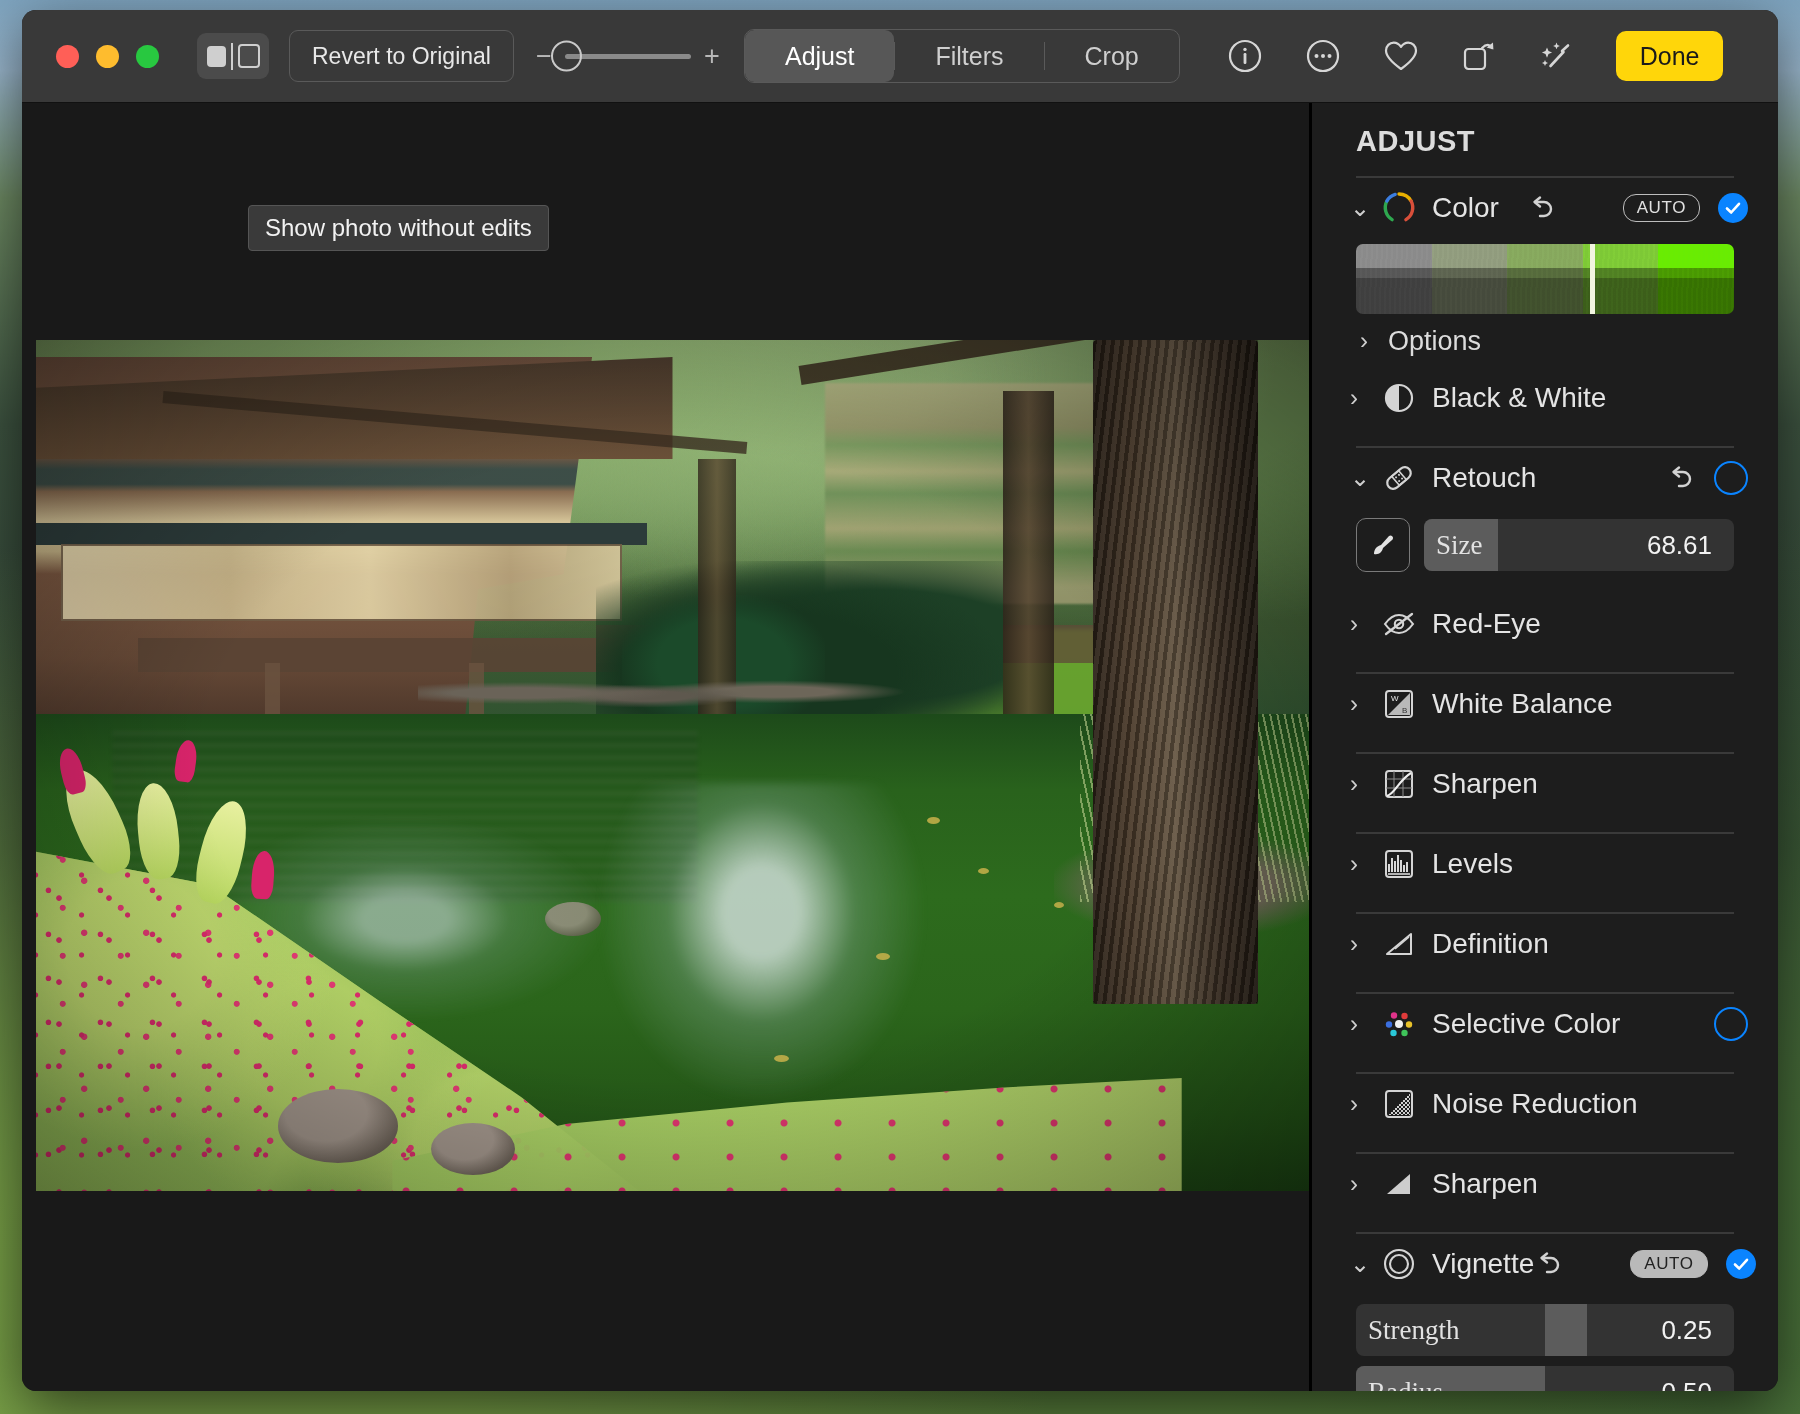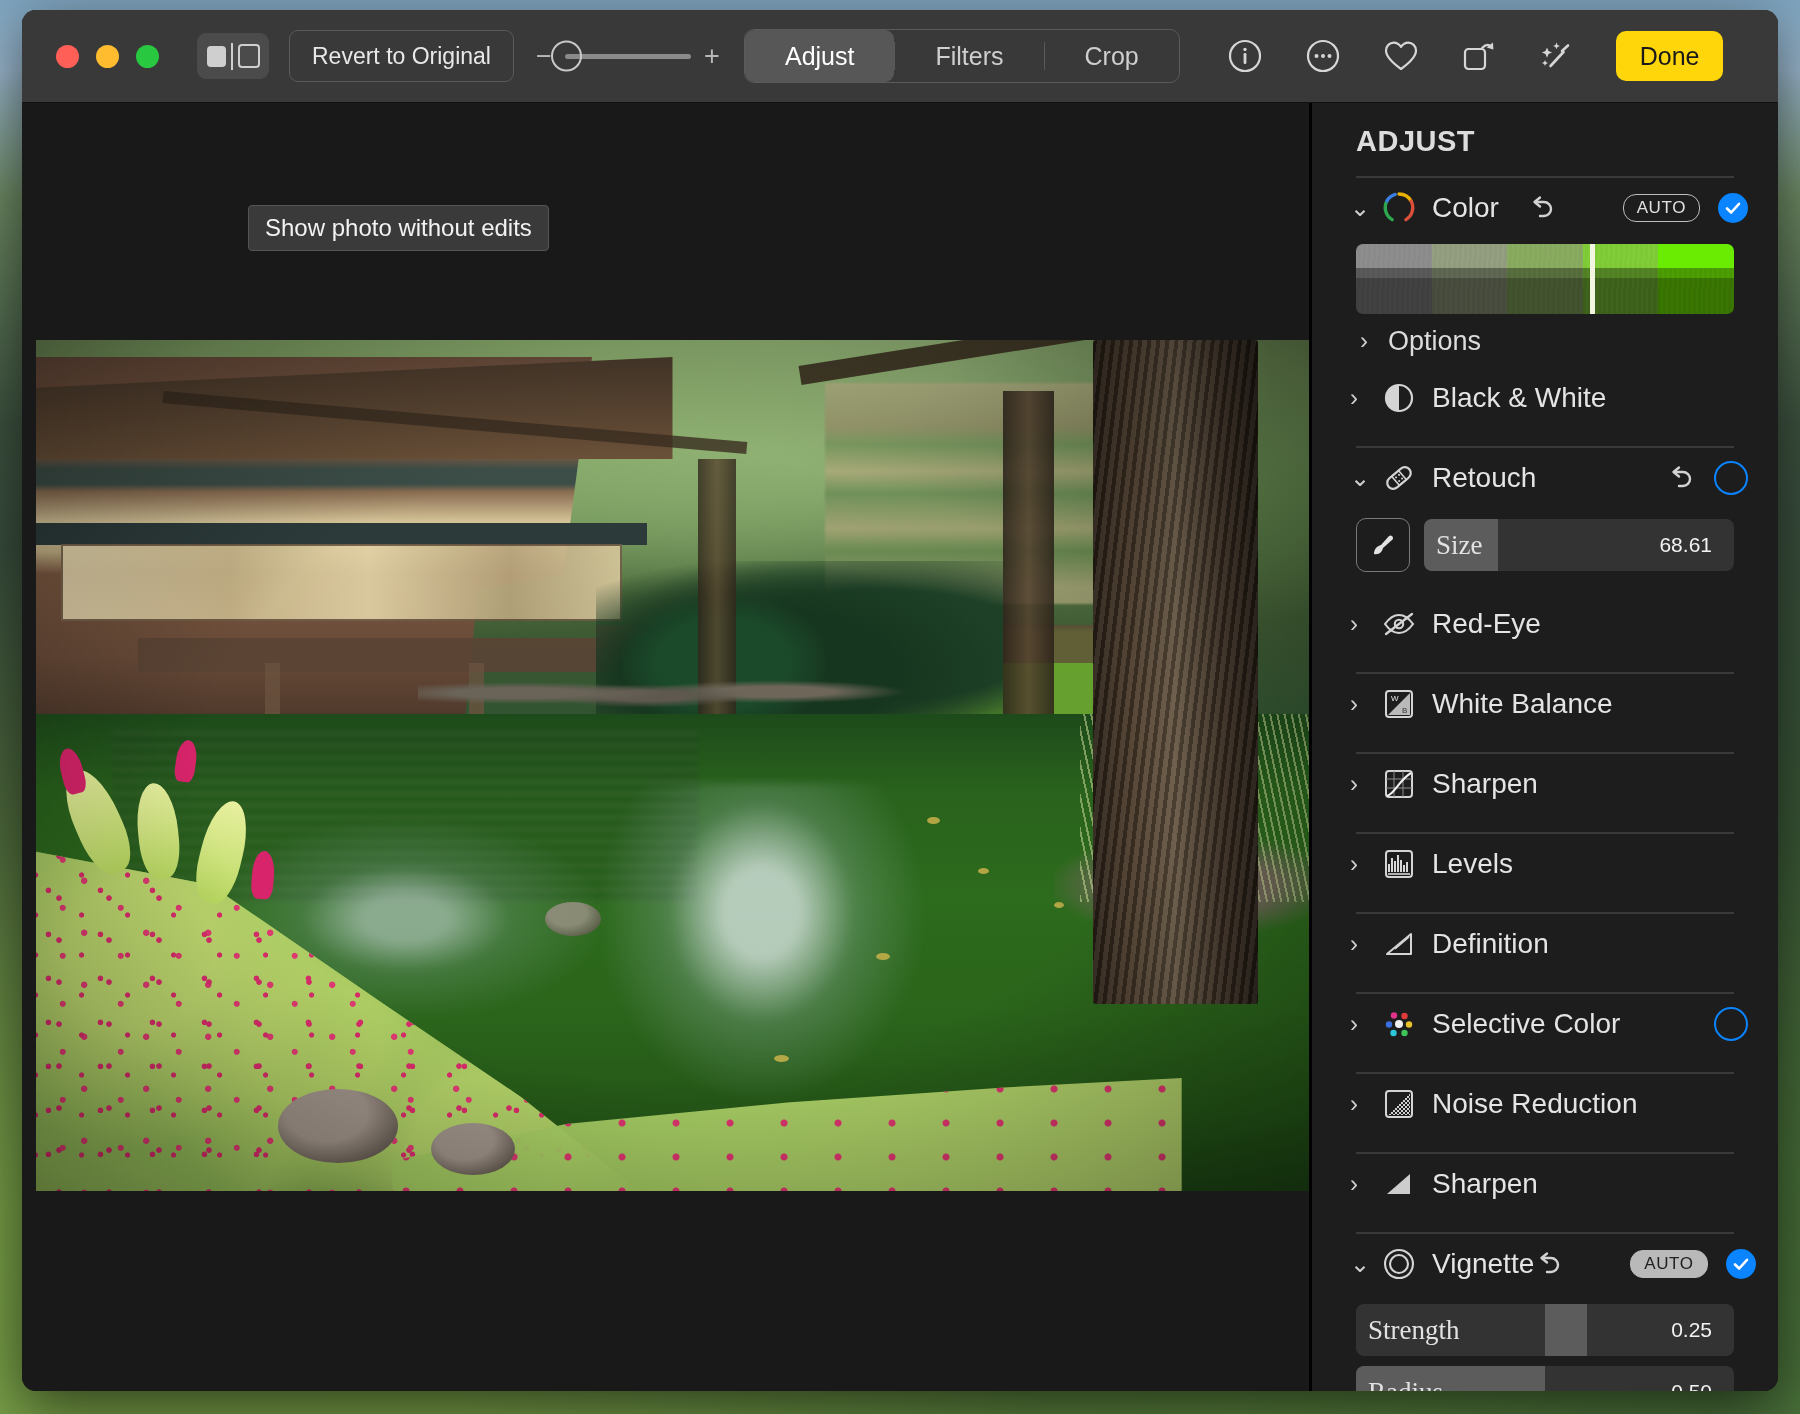--- a/index.html
+++ b/index.html
@@ -237,21 +237,21 @@
   .brush-btn{
     width:52px;height:52px;border-radius:10px;border:1.6px solid #7a7a7a;
     display:flex;align-items:center;justify-content:center;flex:0 0 52px;background:transparent;
   }
   .slider{
     position:relative;flex:1;height:52px;border-radius:8px;background:#333;overflow:hidden;
     display:flex;align-items:center;
   }
   .sfill{position:absolute;top:0;bottom:0;background:#5c5c5c;}
   .sname{position:relative;color:#e2e2e2;font-size:27px;margin-left:12px;font-family:Liberation Serif, serif;}
-  .sval{position:relative;margin-left:auto;margin-right:22px;color:#f2f2f2;font-size:21px;}
+  .sval{position:relative;margin-left:auto;margin-right:22px;color:#f2f2f2;font-size:26px;}
 
   .reset-btn{
     position:absolute;left:44px;right:44px;bottom:34px;height:62px;border-radius:10px;
     background:#3a3a3a;color:#e8e8e8;font-size:27px;display:flex;align-items:center;justify-content:center;
   }
 </style>
 </head>
 <body>
 
 <div id="desktop"></div>

